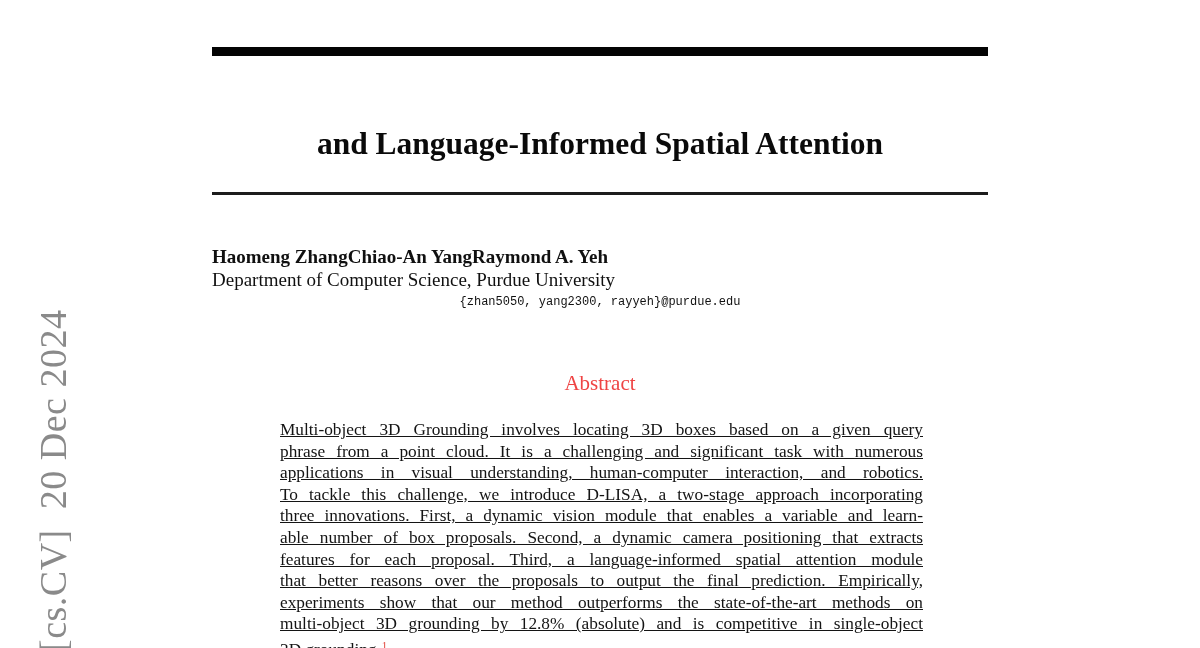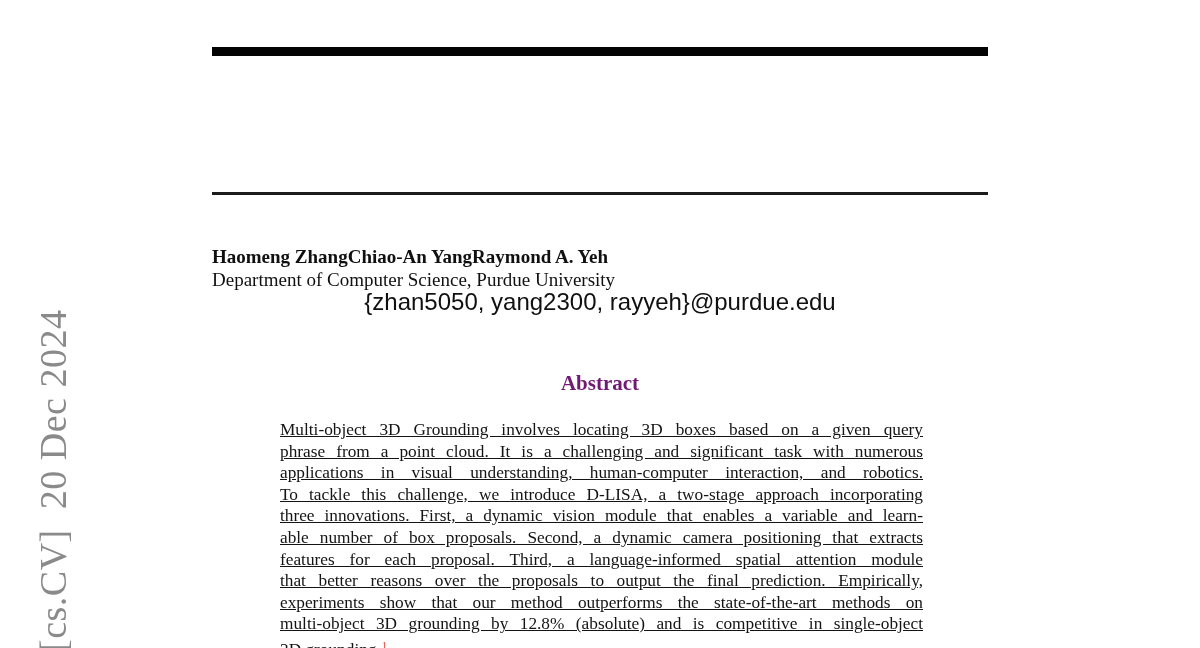--- a/index.html
+++ b/index.html
@@ -86,37 +86,37 @@
     font-size: 19px;
     line-height: 22px;
     font-family: Liberation Serif, serif;
   }
   .email {
     position: absolute;
     left: 212px;
     top: 291px;
     width: 776px;
     text-align: center;
-    font-family: Liberation Sans, sans-serif;
-    font-size: 24px;
+    font-family: Liberation Mono, monospace;
+    font-size: 12px;
     line-height: 22px;
   }
 
   
   .abstract-heading {
     position: absolute;
     left: 212px;
     top: 370px;
     width: 776px;
     margin: 0;
     text-align: center;
     font-size: 21px;
     line-height: 26px;
-    font-weight: bold;
-    color: #701a75;
+    font-weight: normal;
+    color: #ef4444;
   }
   .abstract-body {
     position: absolute;
     left: 280px;
     top: 419px;
     width: 643px;
     font-size: 17.3px;
     line-height: 21.6px;
     color: #141414;
   }
@@ -140,20 +140,21 @@
 <body>
 
 <div class="page">
 
   <div class="arxiv-watermark" style="color: rgb(138, 138, 138);">[cs.CV]  20 Dec 2024</div>
 
   <div class="rule-thick"></div>
 
   <h1 class="paper-title">
     <br>
+    <span>and Language-Informed Spatial Attention</span>
   </h1>
 
   <div class="rule-thin"></div>
 
   <div class="authors-row">
     <span>Haomeng Zhang</span>
     <span>Chiao-An Yang</span>
     <span>Raymond A. Yeh</span>
   </div>
 

